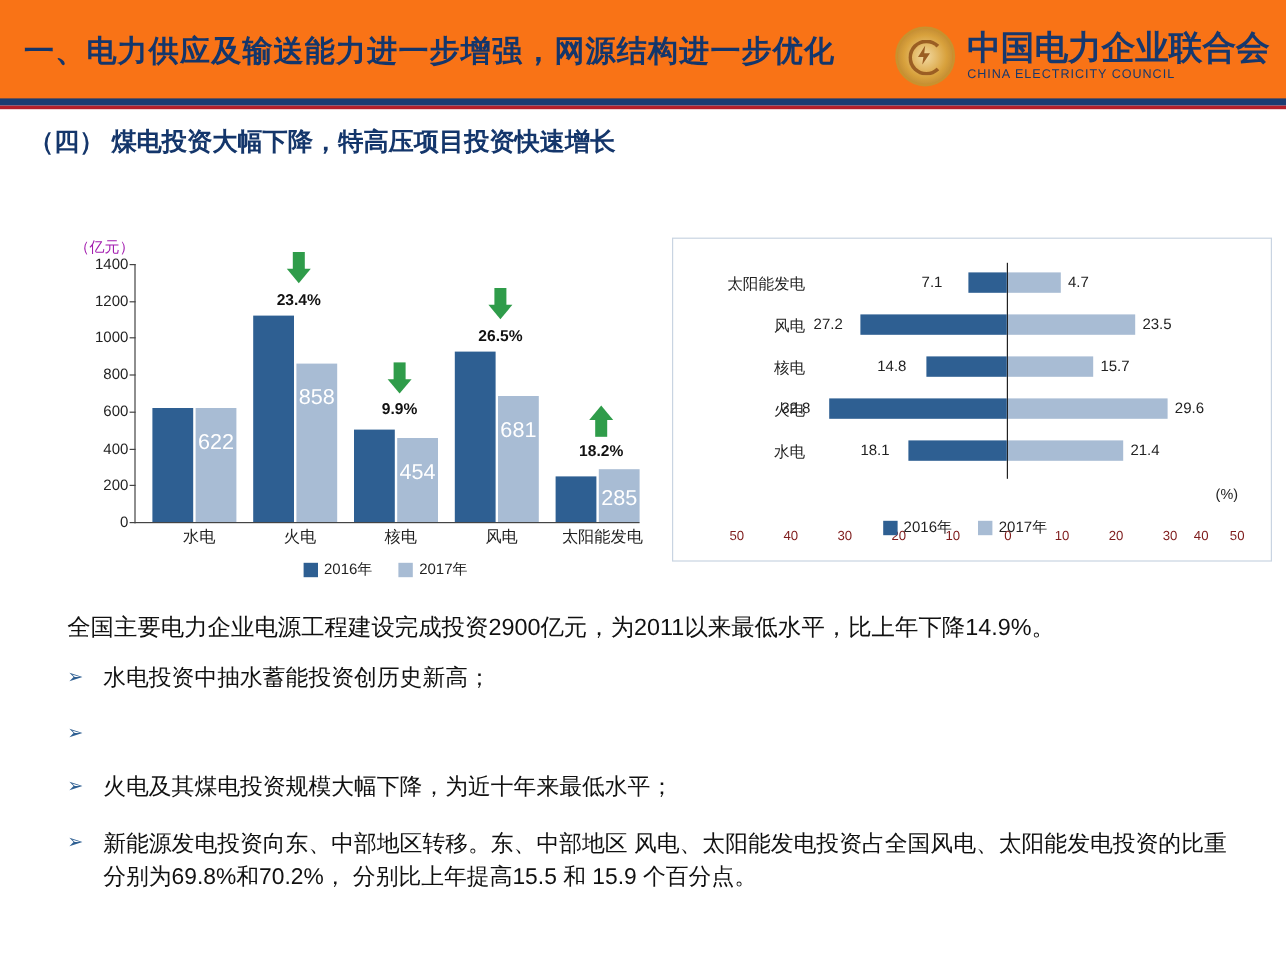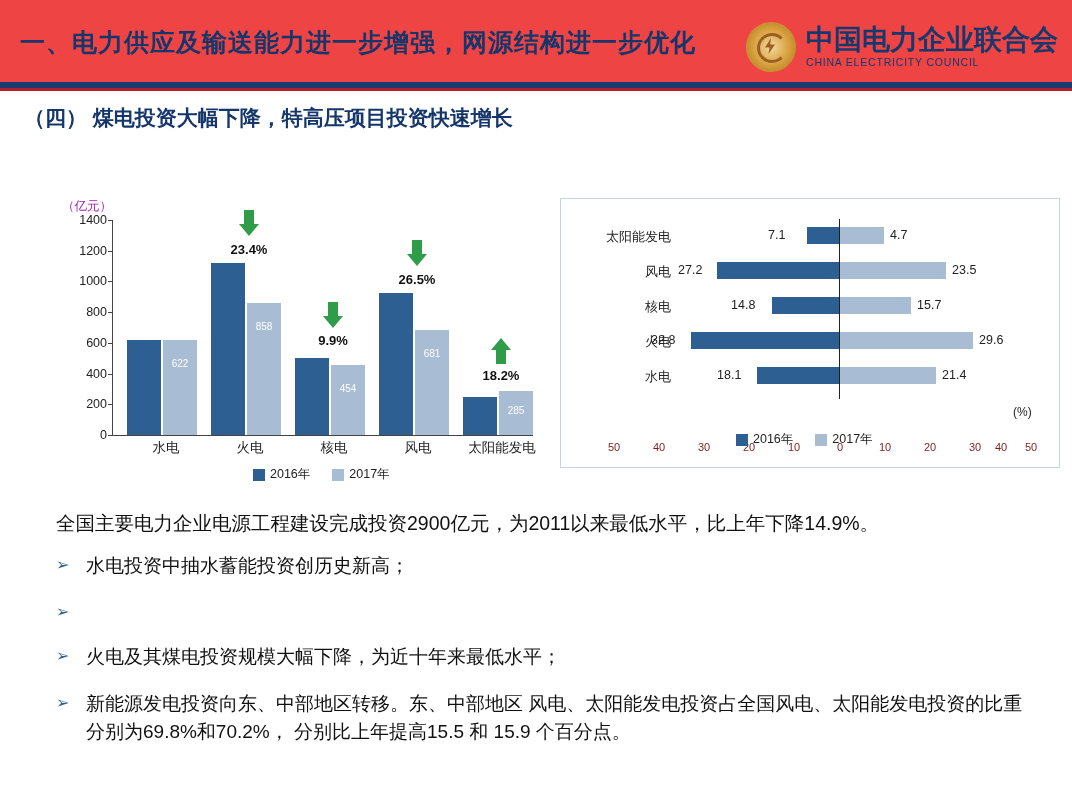--- a/index.html
+++ b/index.html
@@ -15,21 +15,21 @@
     position: relative;
     overflow: hidden;
   }
 
   
   .header {
     position: absolute;
     left: 0; top: 0;
     width: 1072px;
     height: 86px;
-    background: #ef4444;
+    background: #f97316;
   }
   .header-title {
     position: absolute;
     left: 20px;
     top: 26px;
     font-size: 25px;
     font-weight: bold;
     color: #14366b;
     letter-spacing: 1px;
     white-space: nowrap;
@@ -190,21 +190,21 @@
     bottom: 0;
     width: 34px;
   }
   .bar.y2016 { background: #2e5f92; left: 0; }
   .bar.y2017 { background: #a8bcd4; left: 36px; }
   .bar-value {
     position: absolute;
     left: 0;
     width: 34px;
     text-align: center;
-    font-size: 10px;
+    font-size: 18px;
     color: #ffffff;
     font-weight: normal;
   }
   .cat-label {
     position: absolute;
     top: 219px;
     width: 110px;
     text-align: center;
     font-size: 13.5px;
     color: #222;

